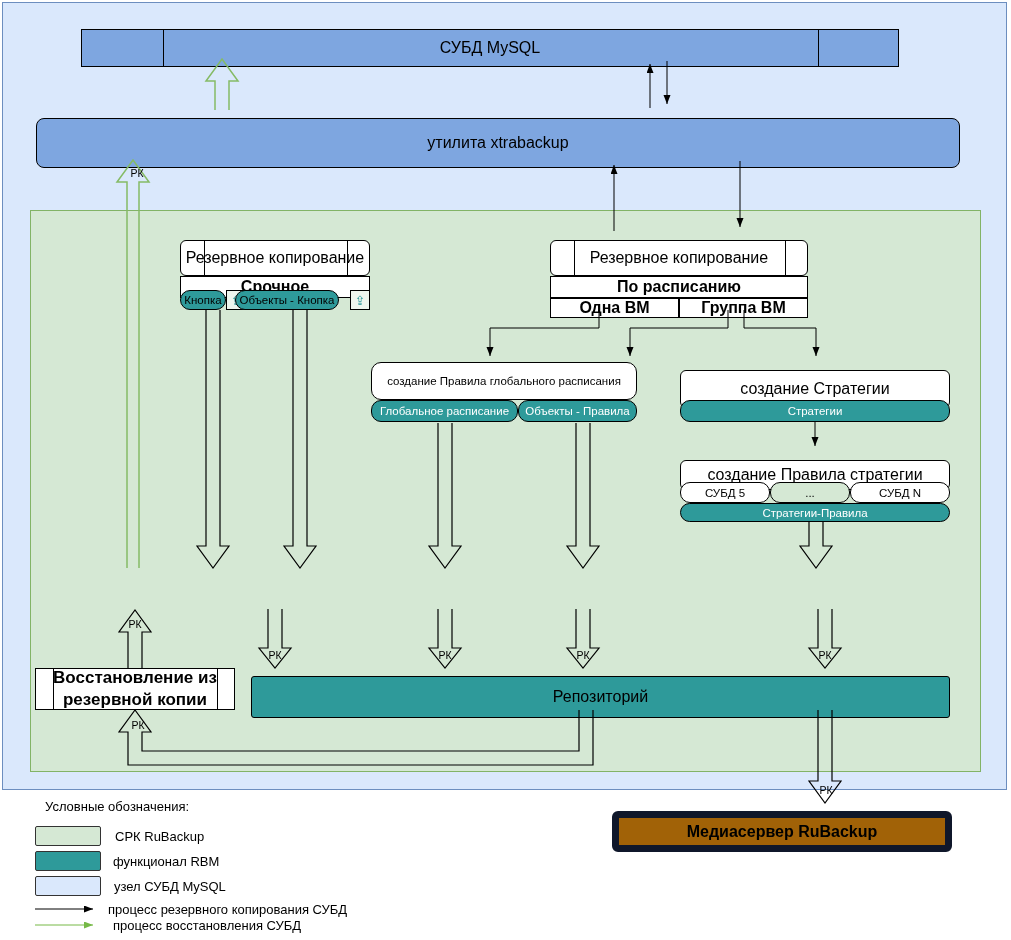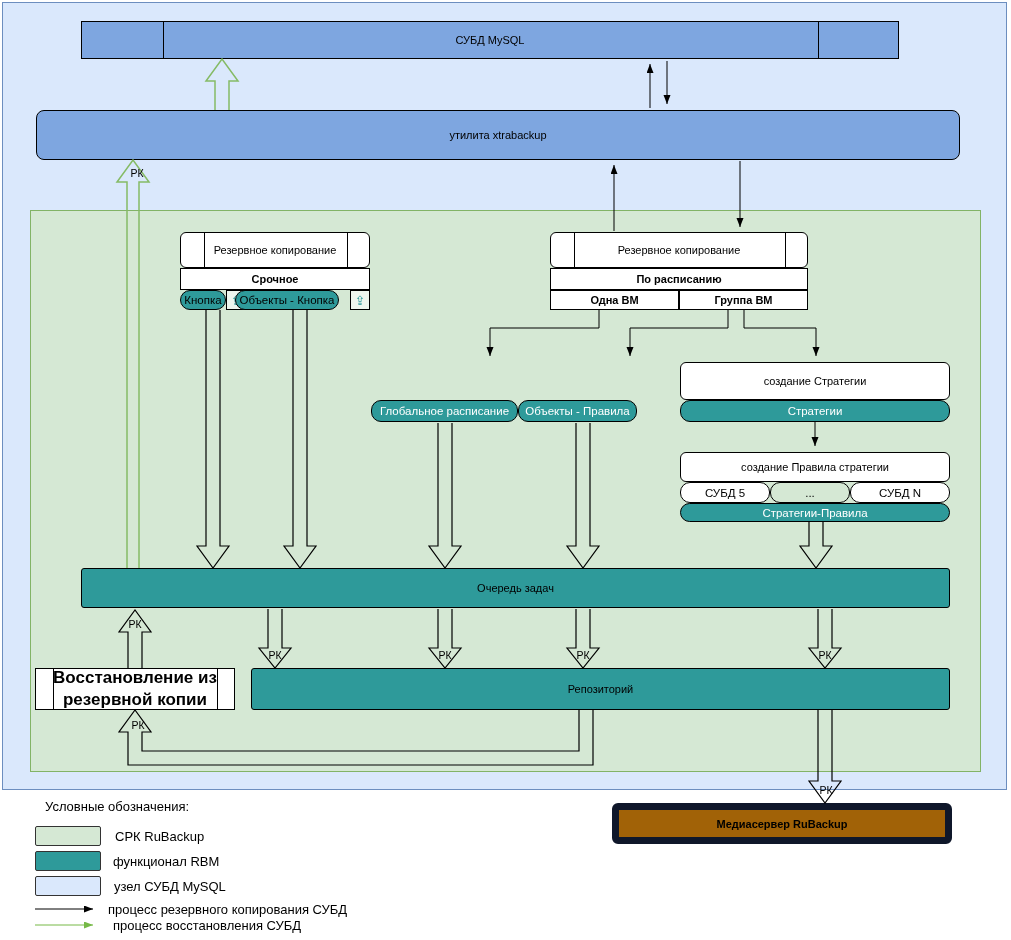--- a/index.html
+++ b/index.html
@@ -15,21 +15,21 @@
   .bg-green{background:#d5e8d4;border:1px solid #82b366;}
   .blue-node{background:#7ea6e0;}
   .teal{background:#2e9a9a;}
   .teal-whitetext{background:#2e9a9a;color:#fff;}
   .white{background:#ffffff;}
   .lightgreen{background:#d5e8d4;}
   .iconcell{background:#eef6ee;color:#2e9a9a;font-size:13px;line-height:1;}
   .yellow{background:#a16207;border:7px solid #0f172a;border-radius:6px;font-weight:bold;}
   .r6{border-radius:6px;}
   .r3{border-radius:3px;}
-  .f12{font-size:11px;}
+  .f12{font-size:16px;margin-top:8px;}
   .f11{font-size:11.5px;border-radius:10px;}
   .bold{font-weight:bold;}
   .vline{position:absolute;top:0;bottom:0;width:0;border-left:1px solid #000;}
   .legend-label{position:absolute;font-size:13px;display:flex;align-items:center;}
   .swatch{position:absolute;width:66px;height:20px;border:1px solid #333;border-radius:2px;box-sizing:border-box;}
   svg.overlay{position:absolute;left:0;top:0;z-index:10;pointer-events:none;}
   svg text{font-family:"Liberation Sans","DejaVu Sans",sans-serif;font-size:10.5px;fill:#000;}
 </style>
 </head>
 <body>
@@ -79,20 +79,23 @@
   <div class="box white f12 bold" style="left:550px;top:268px;width:258px;height:22px;">
     <span>По расписанию</span>
   </div>
   <div class="box white f12 bold" style="left:550px;top:290px;width:129px;height:20px;">
     <span>Одна ВМ</span>
   </div>
   <div class="box white f12 bold" style="left:679px;top:290px;width:129px;height:20px;">
     <span>Группа ВМ</span>
   </div>
 
+  <div class="box white f11 r6" style="left:371px;top:362px;width:266px;height:38px;">
+    <span>создание Правила глобального расписания</span>
+  </div>
   <div class="box teal-whitetext f11" style="left:371px;top:400px;width:147px;height:22px;">
     <span>Глобальное расписание</span>
   </div>
   <div class="box teal-whitetext f11" style="left:518px;top:400px;width:119px;height:22px;">
     <span>Объекты - Правила</span>
   </div>
 
   <div class="box white f12 r6" style="left:680px;top:362px;width:270px;height:38px;">
     <span>создание Стратегии</span>
   </div>
@@ -109,23 +112,20 @@
   <div class="box lightgreen f11" style="left:770px;top:482px;width:80px;height:21px;">
     <span>...</span>
   </div>
   <div class="box white f11" style="left:850px;top:482px;width:100px;height:21px;">
     <span>СУБД N</span>
   </div>
   <div class="box teal-whitetext f11" style="left:680px;top:503px;width:270px;height:19px;">
     <span>Стратегии-Правила</span>
   </div>
 
-  <div class="box teal f12 r3" style="left:81px;top:568px;width:869px;height:40px;">
-    <span>Очередь задач</span>
-  </div>
 
   <div class="box white bold" style="left:35px;top:668px;width:200px;height:42px;font-size:17px;line-height:1.3;">
     <div class="vline" style="left:17px;"></div>
     <div class="vline" style="left:181px;"></div>
     <div>
       <div>Восстановление из</div>
       <div>резервной копии</div>
     </div>
   </div>
 

